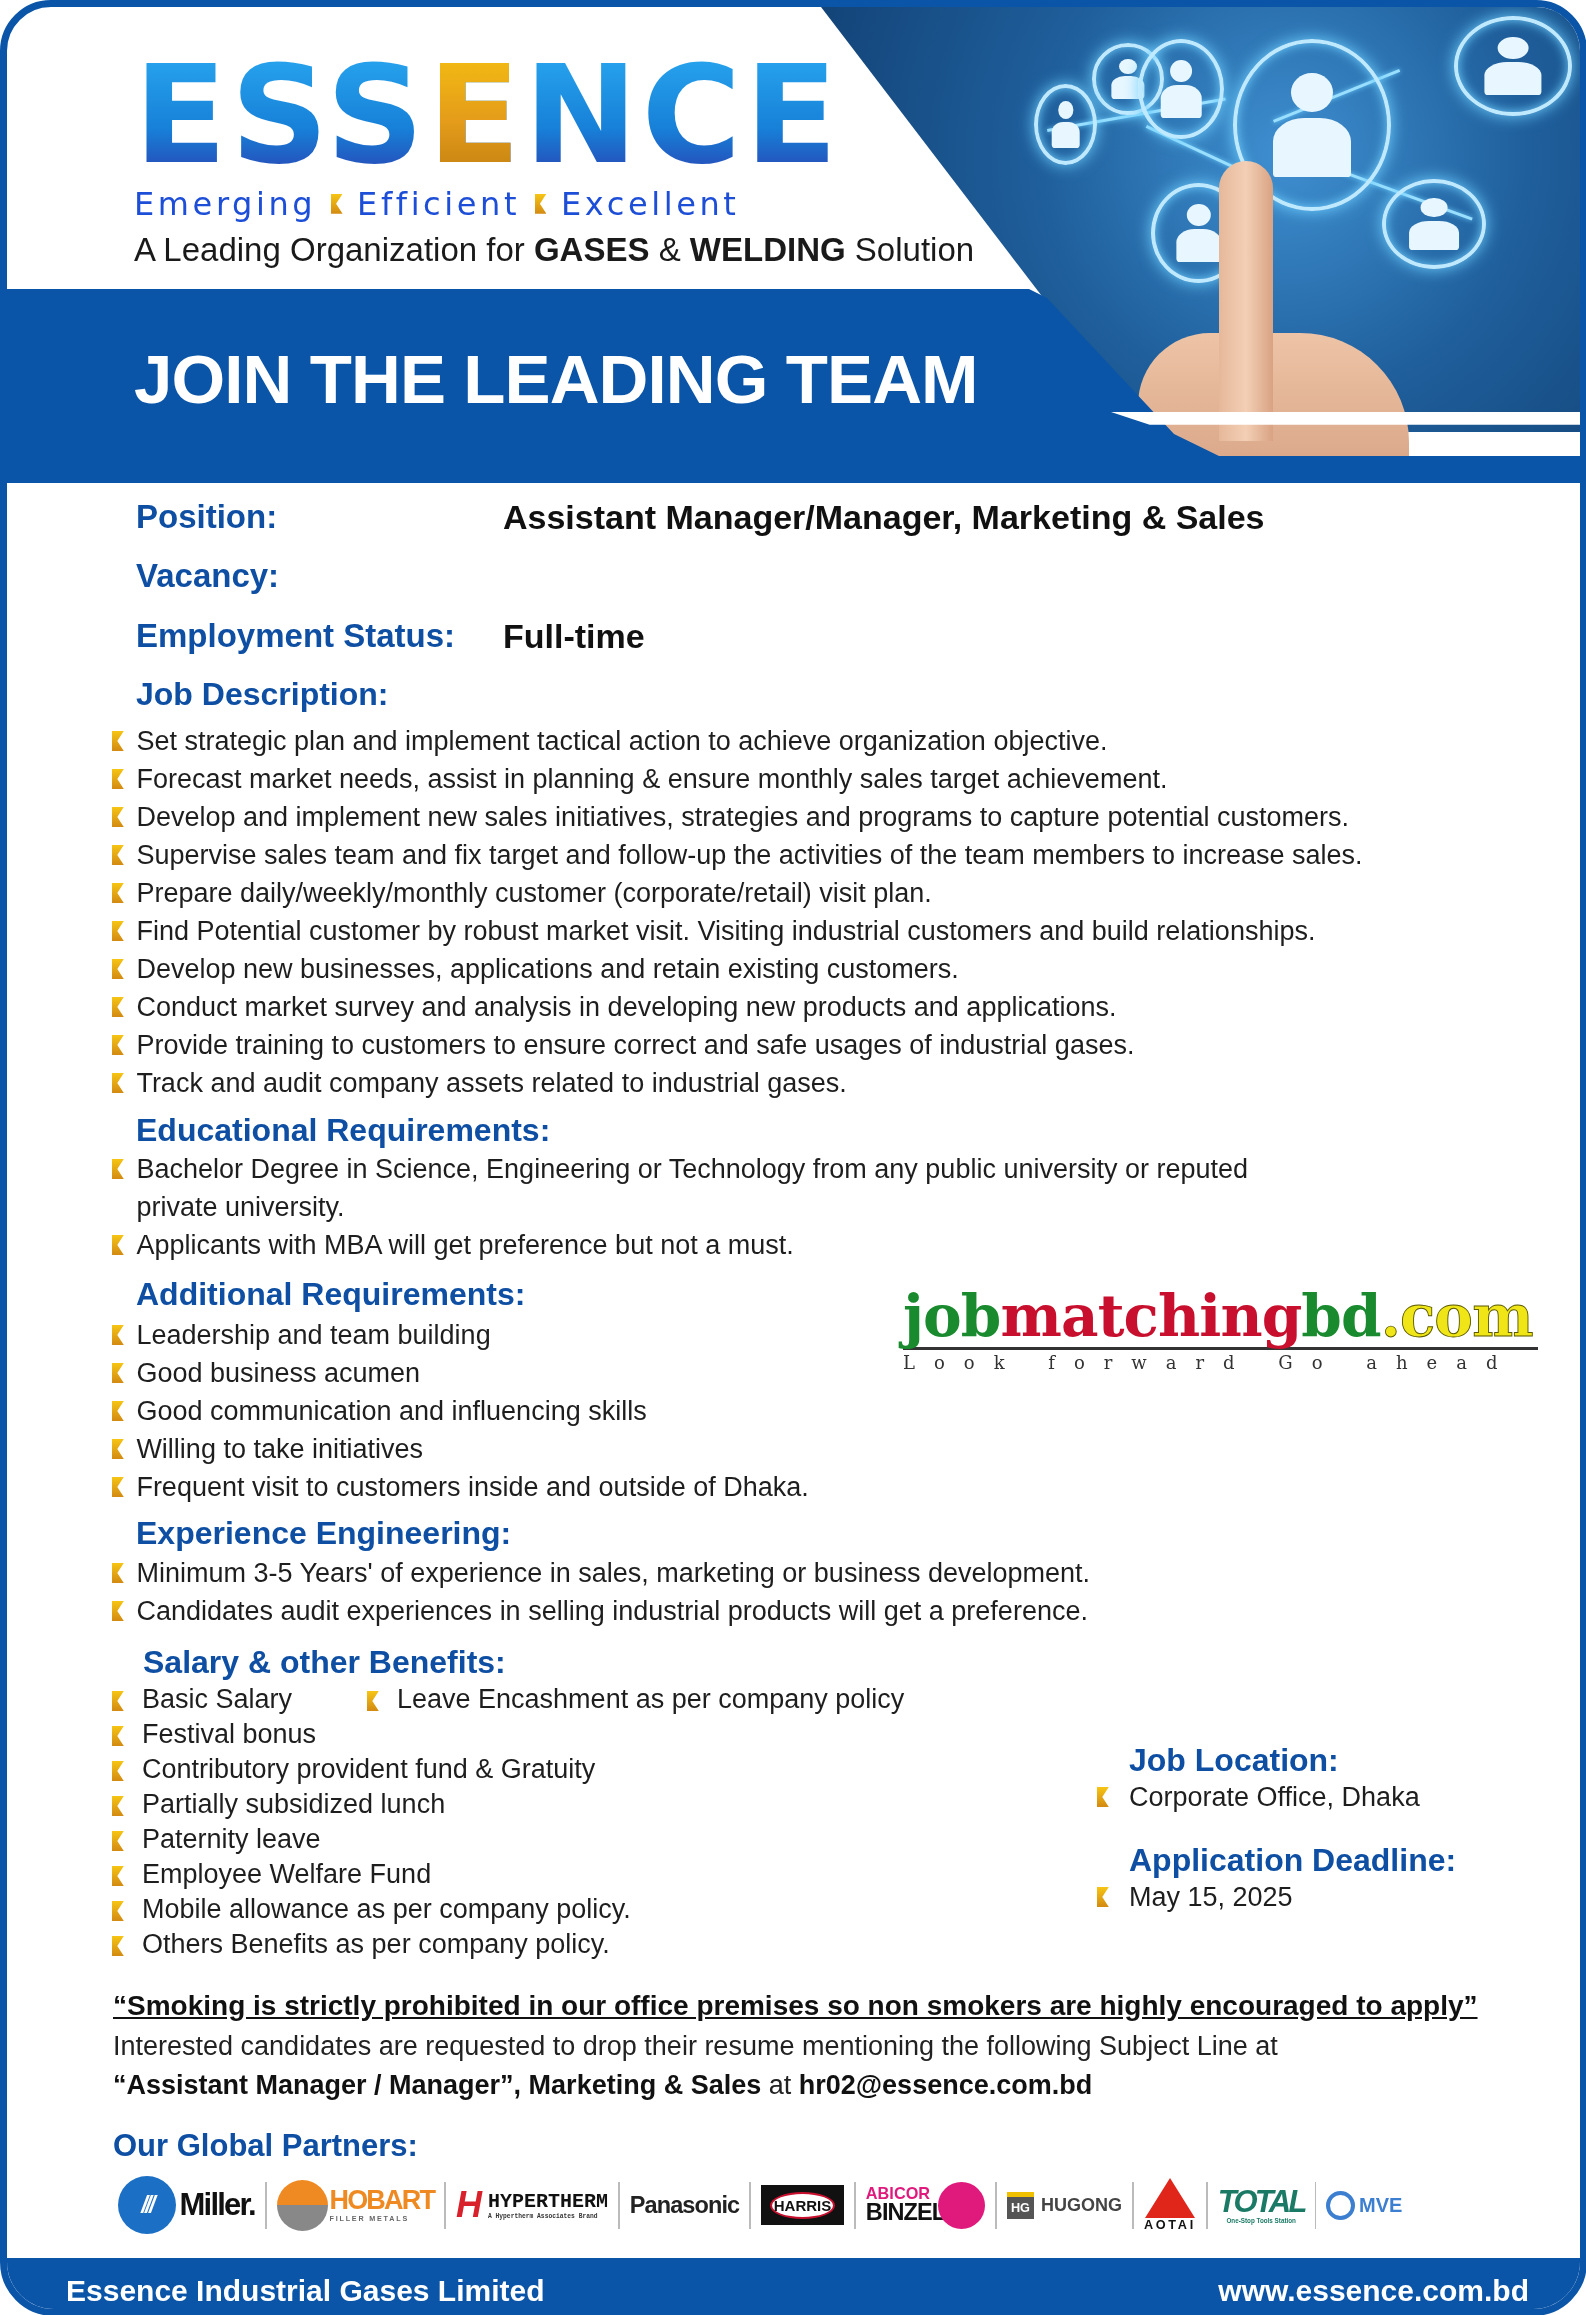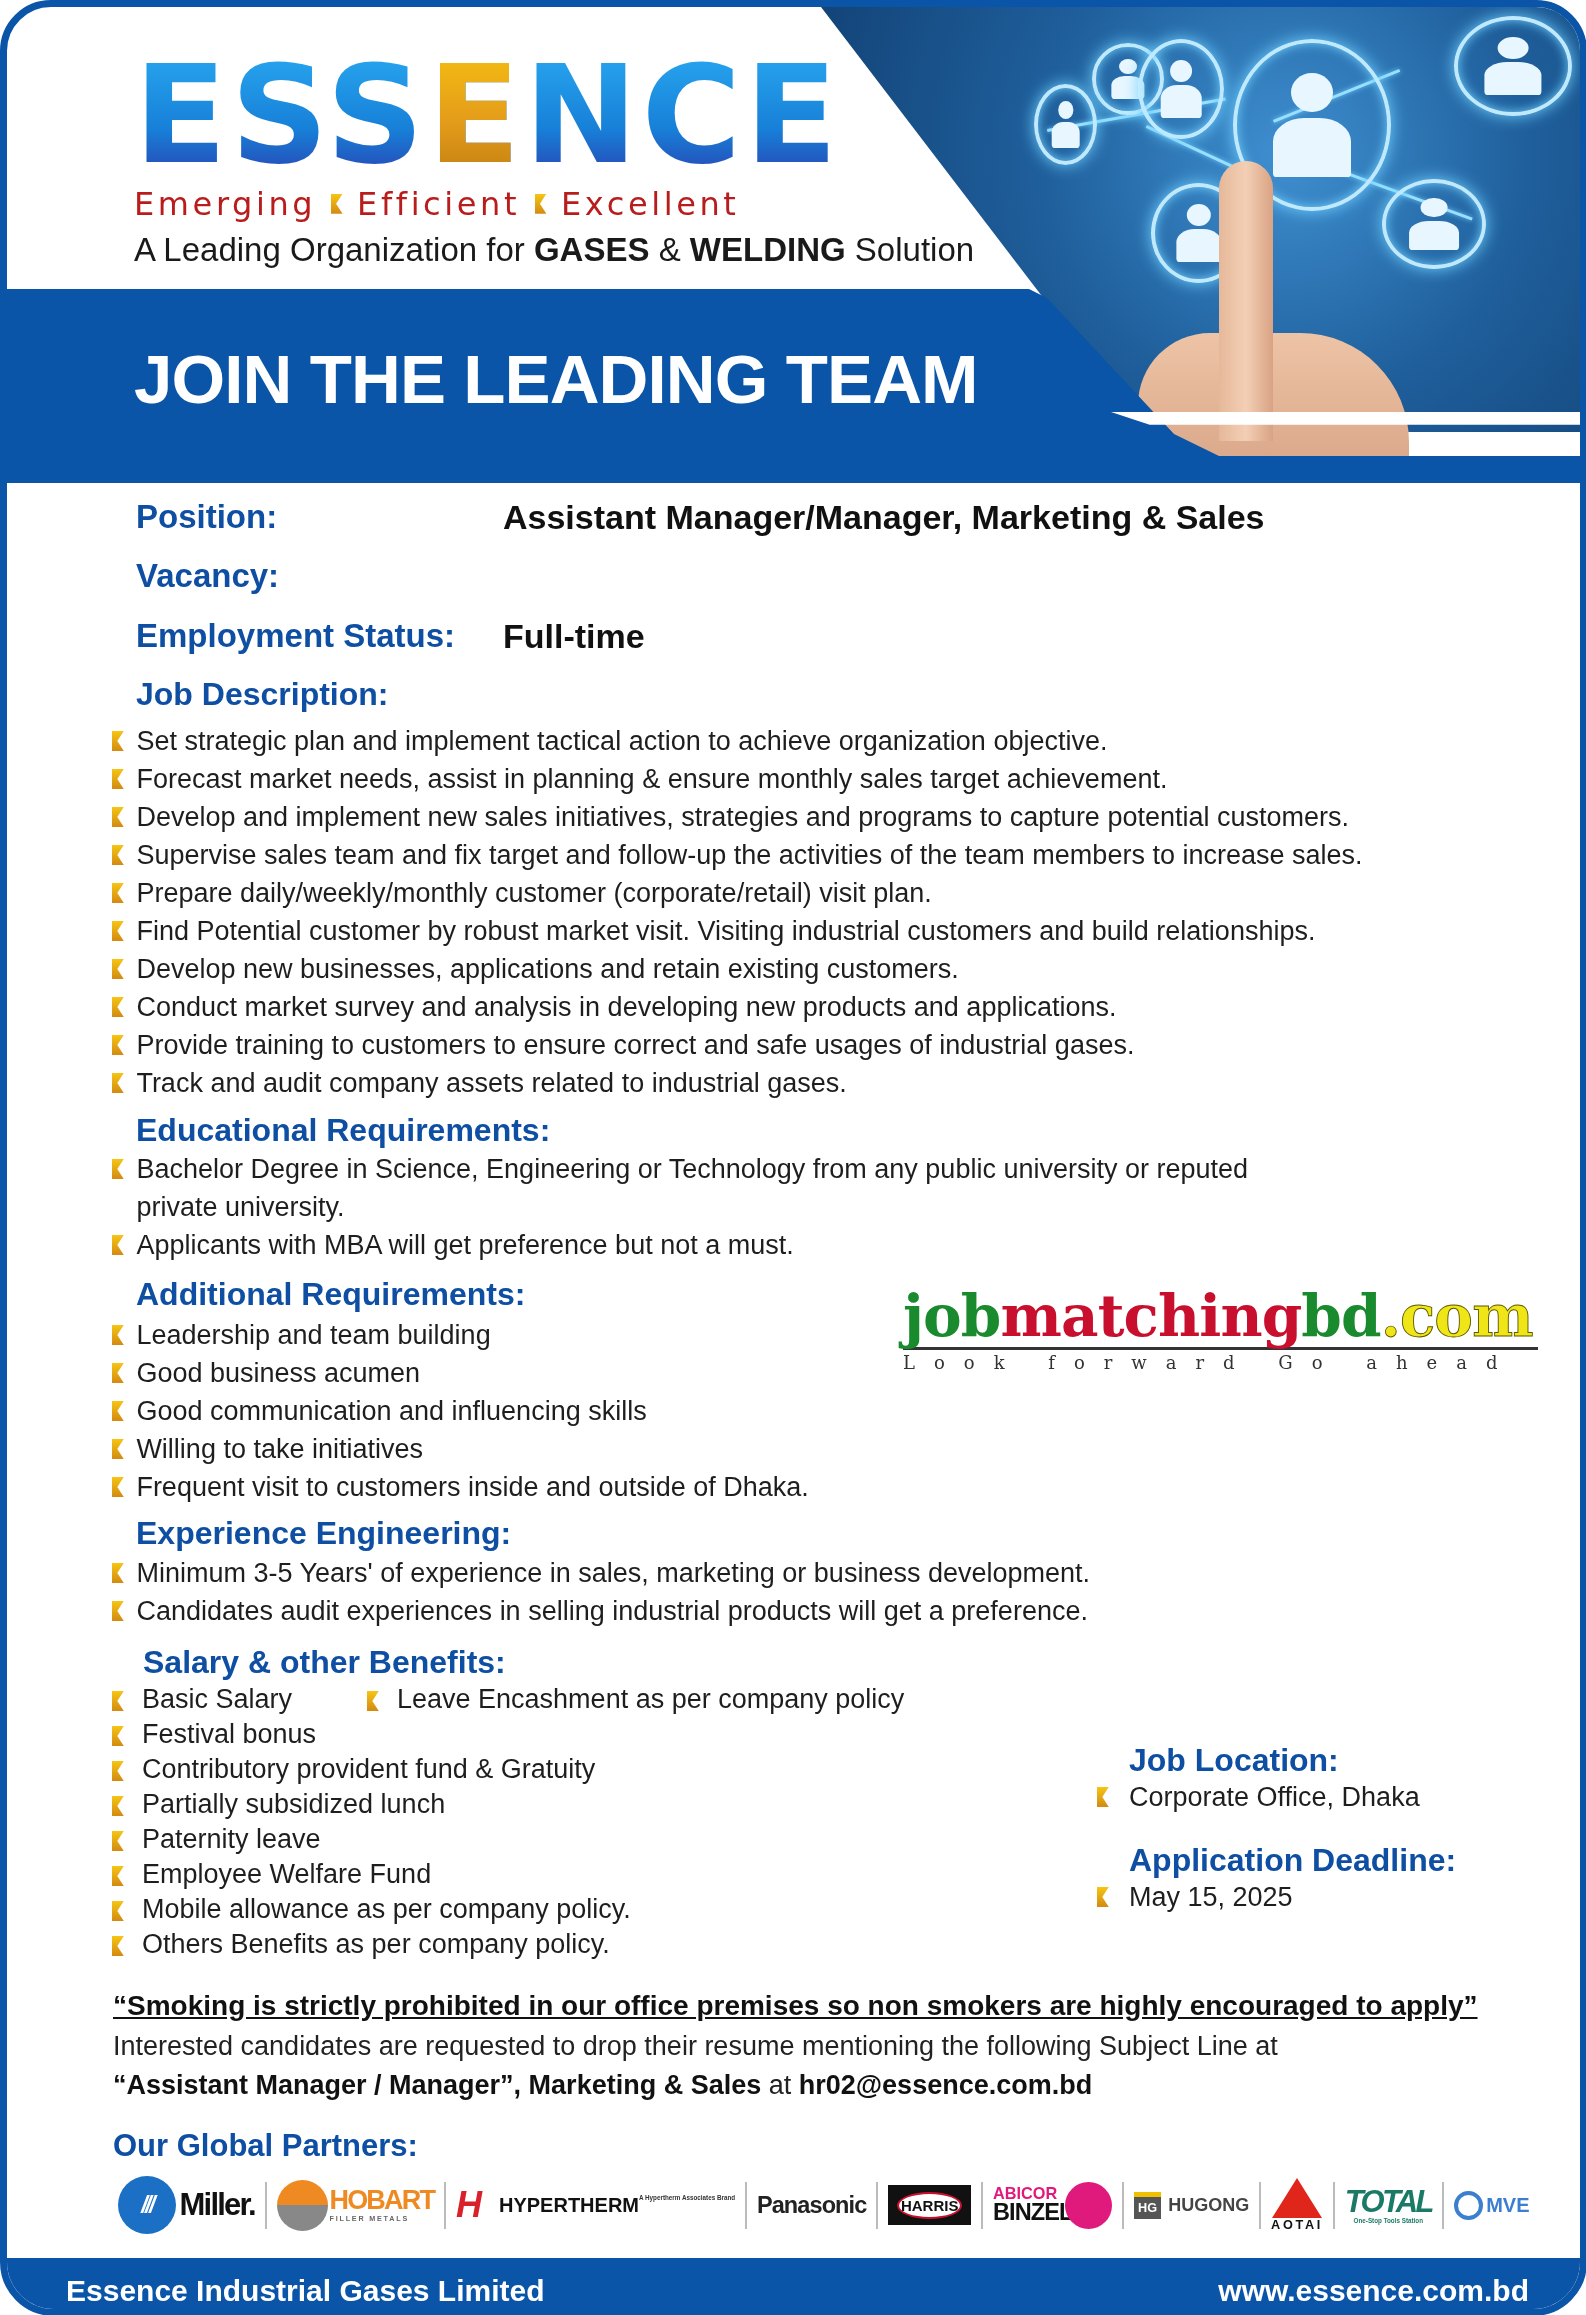--- a/index.html
+++ b/index.html
@@ -47,21 +47,21 @@
     letter-spacing: 3.6px; line-height: 1;
     color: #1c9ae6;
     background: linear-gradient(180deg, #29a8f0 0%, #1780d8 60%, #2a3fb0 100%);
     -webkit-background-clip: text; background-clip: text; -webkit-text-fill-color: transparent;
   }
   .logo-word .gold {
     background: linear-gradient(180deg, #f7c411 0%, #e49b1a 55%, #b8790e 100%);
     -webkit-background-clip: text; background-clip: text; -webkit-text-fill-color: transparent;
   }
   .tagline {
-    margin-top: 1.8px; font-size: 32px; letter-spacing: 3.6px; color: #b91c1c;
+    margin-top: 1.8px; font-size: 32px; letter-spacing: 3.6px; color: #1d4ed8;
     font-family: "DejaVu Sans", sans-serif; display: flex; align-items: center; gap: 14.5px;
   }
   .e-mark {
     display: inline-block; width: 11.8px; height: 20px;
     background: linear-gradient(180deg, #f6c514, #d38a12);
     clip-path: polygon(0 0, 100% 0, 45% 50%, 100% 100%, 0 100%);
   }
   .subtitle {
     position: absolute; left: 127px; top: 224px; font-size: 33px; color: #1a1a1a;
     font-family: "Liberation Sans", sans-serif;
@@ -111,21 +111,21 @@
   .partners { position: absolute; left: 101px; top: 2162px; display: flex; align-items: center; height: 72px; }
   .partner { display: flex; align-items: center; justify-content: center; height: 63px; padding: 0 10px; font-family: "Liberation Sans", sans-serif; font-weight: bold; }
   .sep { width: 1.8px; height: 47px; background: #bbb; }
   .p-miller .disc { width: 58px; height: 58px; border-radius: 50%; background: #1b6fc4; color: #fff; font-size: 23.5px; display: flex; align-items: center; justify-content: center; font-style: italic; letter-spacing: -2.7px; }
   .p-miller .nm { font-size: 31px; color: #111; margin-left: 3.6px; letter-spacing: -1.8px; }
   .p-hobart .disc { width: 51px; height: 51px; border-radius: 50%; background: linear-gradient(180deg, #ef8a22 50%, #888 50%); }
   .p-hobart .col { display: flex; flex-direction: column; margin-left: 1.8px; }
   .p-hobart .nm { font-size: 27px; color: #ef8a22; letter-spacing: -1.8px; line-height: 1; }
   .p-hobart .sub { font-size: 7.2px; color: #666; letter-spacing: 1.8px; }
   .p-hyper .mk { color: #d9212c; font-size: 36px; font-style: italic; }
-  .p-hyper .col { display: flex; flex-direction: row; margin-left: 17px; }
+  .p-hyper .col { display: flex; flex-direction: column; margin-left: 6px; font-family: Liberation Mono, monospace; }
   .p-hyper .nm { font-size: 20px; color: #111; }
   .p-hyper .sub { font-size: 6.3px; color: #333; }
   .p-pana .nm { font-size: 23.5px; color: #222; letter-spacing: -0.9px; }
   .p-harris .box { width: 83px; height: 40px; background: #111; display: flex; align-items: center; justify-content: center; }
   .p-harris .ov { width: 65px; height: 27px; border-radius: 50%; background: #fff; border: 2.7px solid #c8102e; font-size: 15px; color: #111; display: flex; align-items: center; justify-content: center; }
   .p-binzel .col { display: flex; flex-direction: column; line-height: 1; }
   .p-binzel .t1 { font-size: 16.3px; color: #e0197d; }
   .p-binzel .t2 { font-size: 23.5px; color: #111; letter-spacing: -0.9px; }
   .p-binzel .disc { width: 47px; height: 47px; border-radius: 50%; background: #e0197d; margin-left: -7.2px; }
   .p-hugong .hg { width: 27px; height: 27px; background: #555; color: #fff; font-size: 12.7px; display: flex; align-items: center; justify-content: center; border-top: 5.4px solid #f0c000; }

